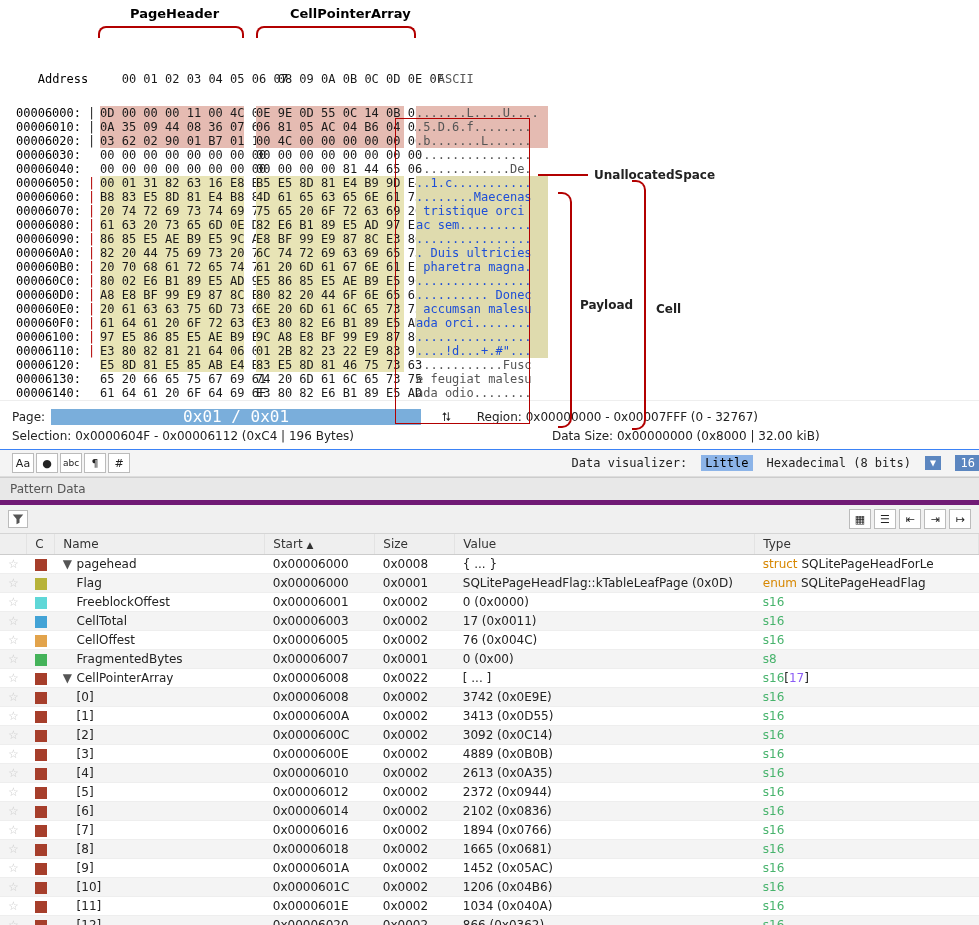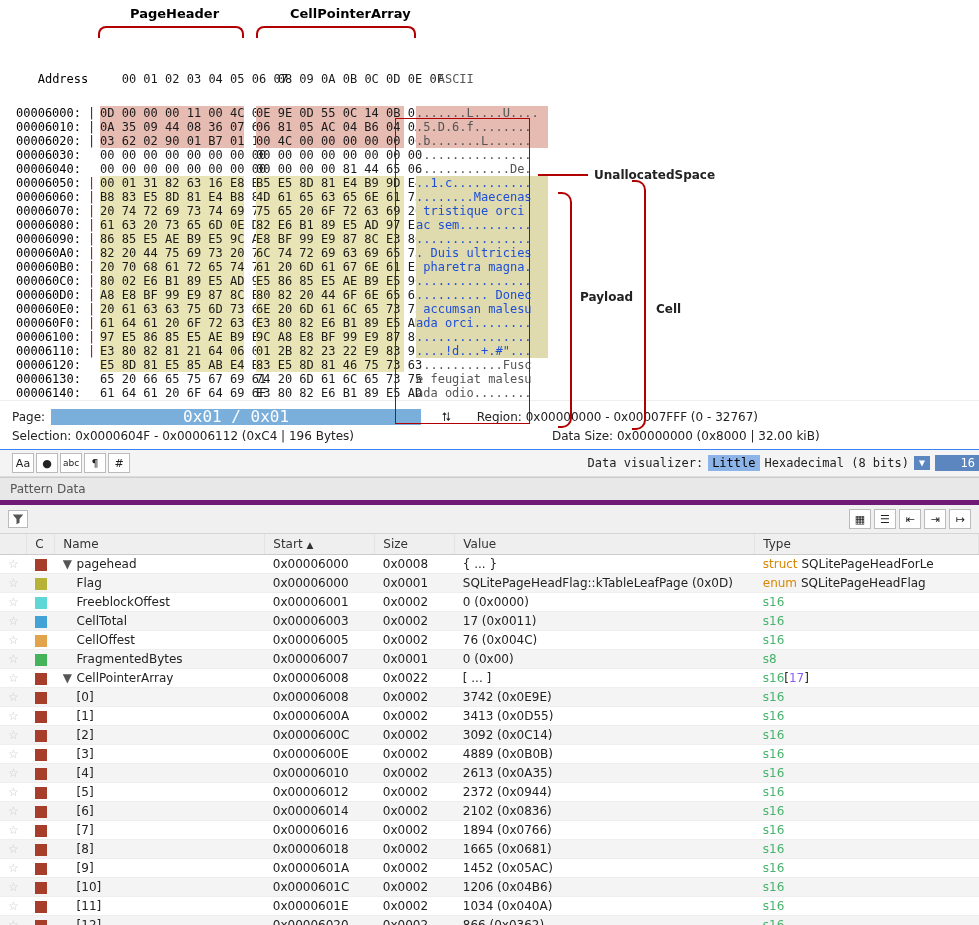--- a/index.html
+++ b/index.html
@@ -12,21 +12,21 @@
 .hex-header{padding:4px 0 6px 0;white-space:pre;font-size:12px;color:#111}
 .hex-row{white-space:pre;font-size:12px;line-height:14px;padding-left:16px}
 .addr{display:inline-block;width:72px;color:#000}
 .gutter{display:inline-block;width:12px;vertical-align:top;line-height:14px}
 .byte-a{display:inline-block;width:144px;color:#1a1a1a}
 .byte-b{display:inline-block;width:148px;color:#1a1a1a}
 .ascii{display:inline-block;width:132px;color:#555}
 .asciisel{background:#dfdbae;color:#1d4ed8}
 .ascii-box{position:absolute;left:395px;top:68px;border:1px solid #b20000;width:135px;height:306px;pointer-events:none}
 .cell-brace{position:absolute;left:558px;top:142px;width:14px;height:236px;border-right:2px solid #b20000;border-top:2px solid #b20000;border-bottom:2px solid #b20000;border-radius:0 10px 10px 0}
-.payload-label{position:absolute;left:580px;top:240px;font-family:"DejaVu Sans",sans-serif;font-weight:bold}
+.payload-label{position:absolute;left:580px;top:248px;font-family:"DejaVu Sans",sans-serif;font-weight:bold}
 .cell-brace2{position:absolute;left:632px;top:130px;width:14px;height:250px;border-right:2px solid #b20000;border-top:2px solid #b20000;border-bottom:2px solid #b20000;border-radius:0 10px 10px 0}
 .cell-label{position:absolute;left:656px;top:252px;font-family:"DejaVu Sans",sans-serif;font-weight:bold}
 .unalloc-label{position:absolute;left:594px;top:118px;font-family:"DejaVu Sans",sans-serif;font-weight:bold}
 .unalloc-line{position:absolute;border-top:2px solid #b20000}
 .status{display:flex;flex-wrap:wrap;gap:4px 20px;padding:8px 12px 6px 12px;background:#fff;border-top:1px solid #eee;font-family:"DejaVu Sans",sans-serif;font-size:12px;align-items:center}
 .page-track{display:inline-block;width:370px;height:16px;background:#7aaedb;color:#fff;text-align:center;line-height:16px;font-family:monospace;font-size:16px}
 .vis-select{display:inline-block;background:#8cb4e8;color:#000;padding:1px 4px}
 .toolbar{display:flex;gap:2px;padding:3px 0 3px 12px;background:#f4f4f4;border-top:1px solid #3b82f6;border-bottom:1px solid #ddd}
 .tbtn{width:22px;height:20px;background:#fff;border:1px solid #bbb;display:flex;align-items:center;justify-content:center;font-size:11px;font-family:"DejaVu Sans",sans-serif}
 .pattern-header{padding:4px 10px;background:#e8e8e8;border-top:1px solid #ccc;border-bottom:5px solid #701a75;font-family:"DejaVu Sans",sans-serif;color:#555}
@@ -38,23 +38,23 @@
 .table td{padding:2px 8px;border-bottom:1px solid #eee}
 .table tr:nth-child(even) td{background:#f4f4f4}
 .star{width:18px;color:#ccc;text-align:center}
 .colorcell{width:22px;text-align:center}
 .colorbox{display:inline-block;width:12px;height:12px;vertical-align:middle}
 .type-kw{color:#d78700}
 .type-ty{color:#47b36c}
 .type-idx{color:#8b5cf6}
 .sort-arrow{font-size:9px;margin-left:4px}
 .svg-funnel{width:12px;height:12px}
-.dv-row{display:flex;align-items:center;gap:5px}
+.dv-row{display:flex;align-items:center;gap:14px}
 .dv-tri{display:inline-block;width:16px;height:14px;background:#5b86c0;color:#fff;text-align:center;line-height:14px;font-size:10px}
-.dv-num{display:inline-block;width:44px;height:16px;background:#5b86c0;color:#fff;text-align:right;padding-right:4px;line-height:16px}
+.dv-num{display:inline-block;width:24px;height:16px;background:#5b86c0;color:#fff;text-align:right;padding-right:4px;line-height:16px}
 .indent1{padding-left:32px}
 .indent2{padding-left:60px}
 .nameexp{display:inline-block;width:10px;color:#555}
 .hex-top-bg{background:#e5bbb2}
 .hex-sel-bg{background:#e8e4b6}
 </style>
 </head>
 <body>
 <div class="container">
 

